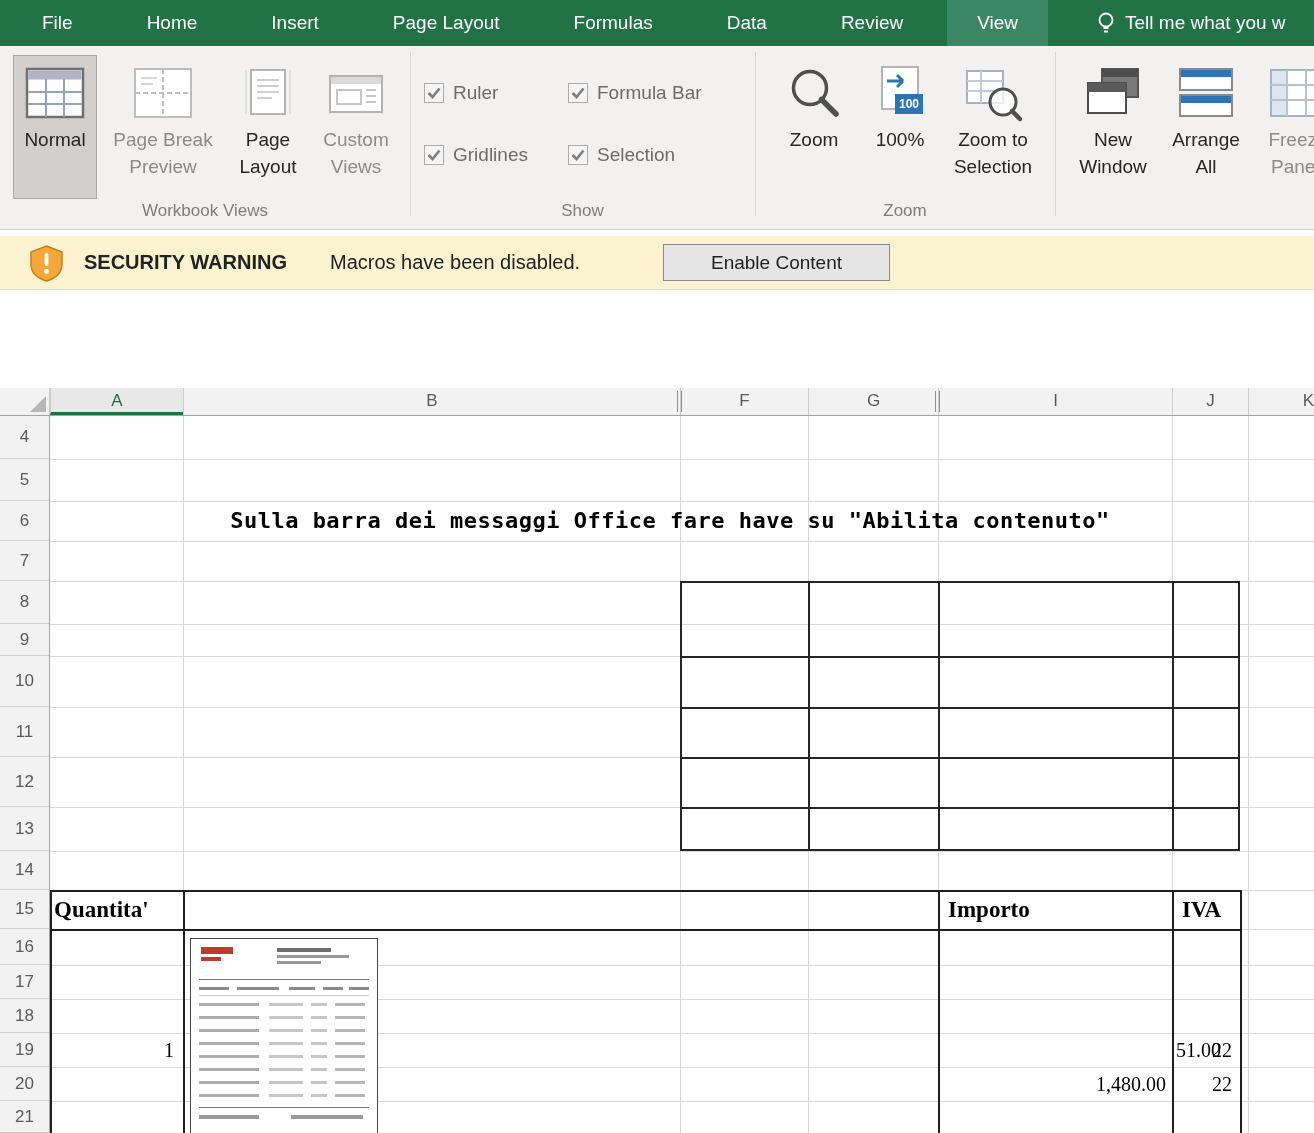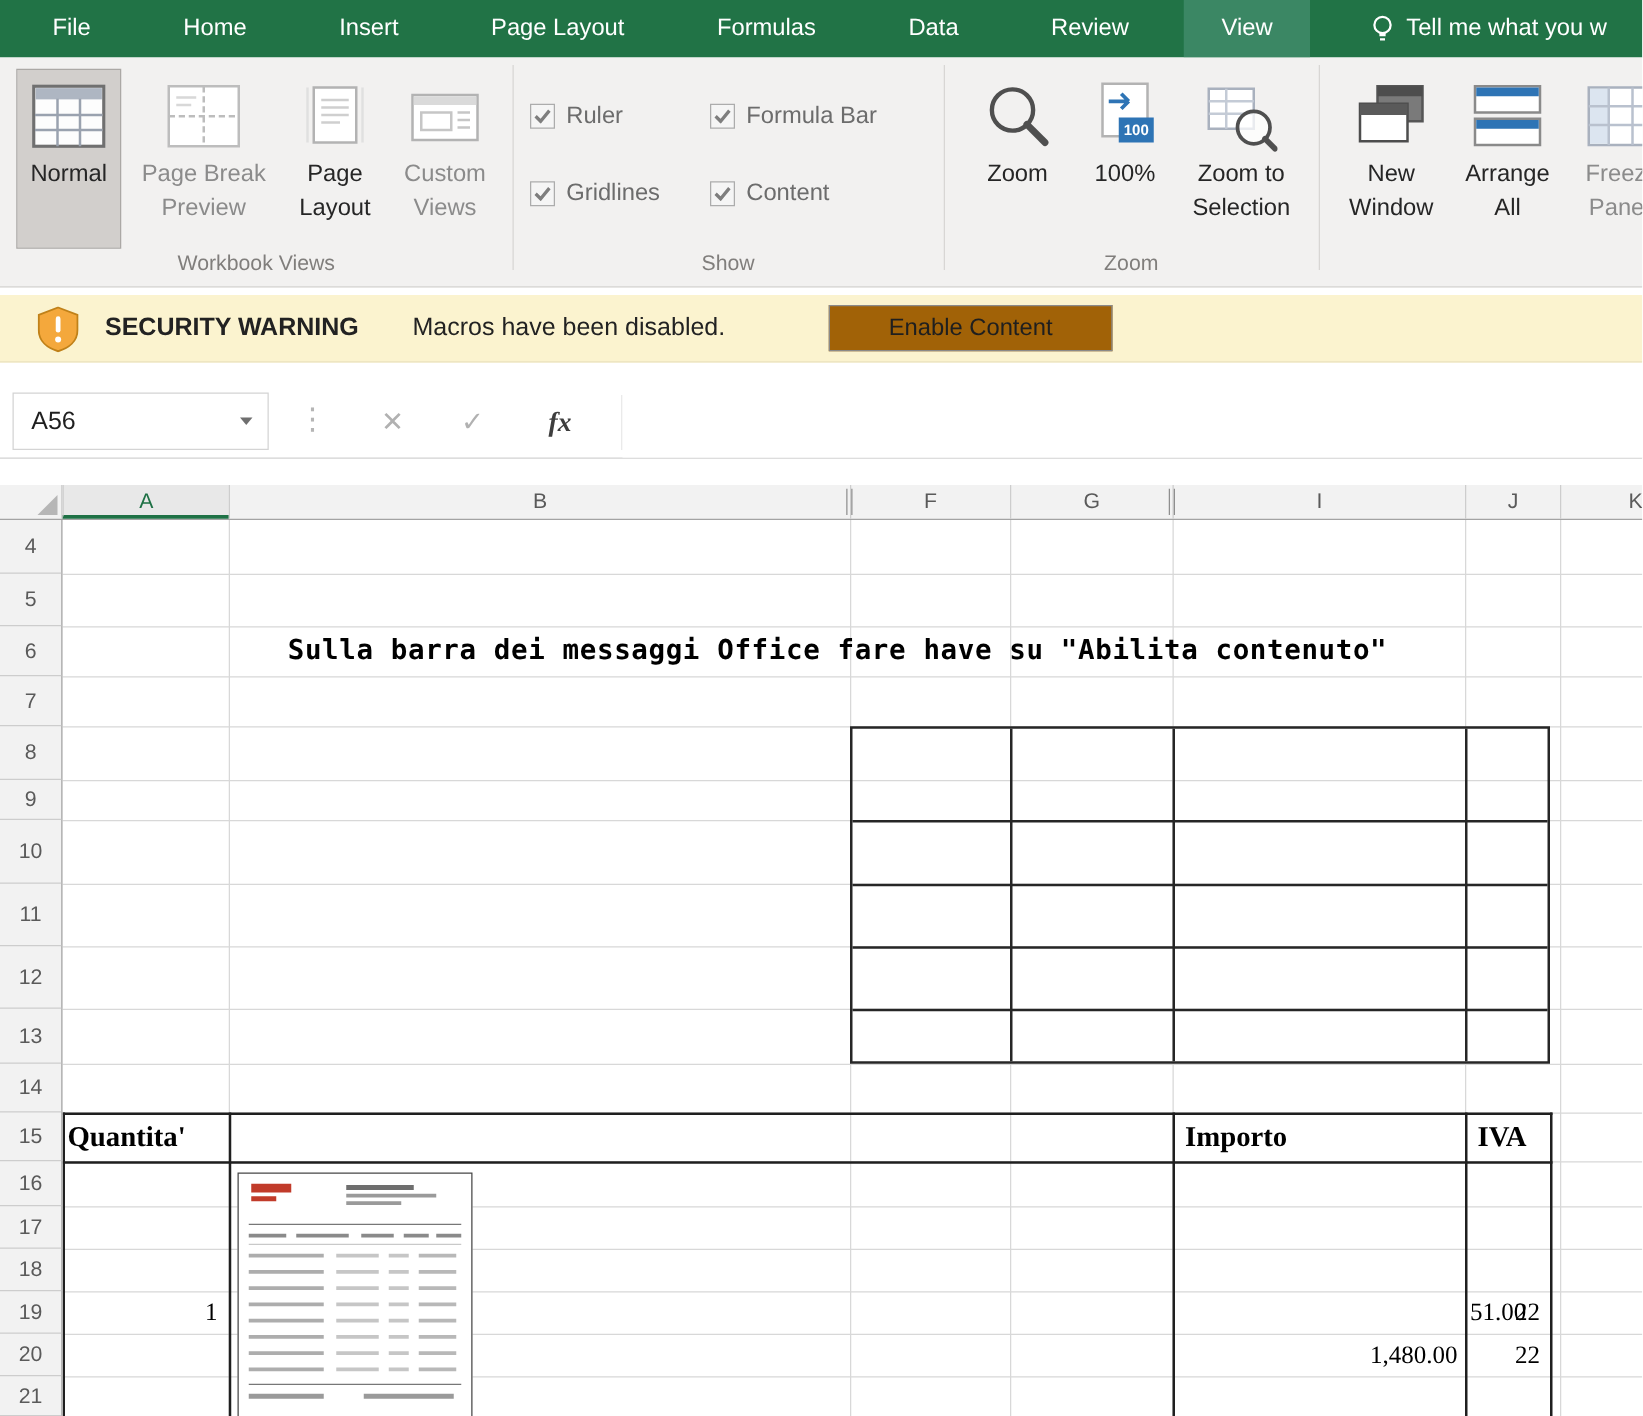--- a/index.html
+++ b/index.html
@@ -24,21 +24,21 @@
   .chk .box{width:20px;height:20px;background:#F5F5F5;border:1px solid #ACACAC;display:flex;align-items:center;justify-content:center;box-sizing:border-box;}
   .glbl{position:absolute;bottom:8px;text-align:center;font-size:17px;color:#807E7C;}
   .gdiv{position:absolute;top:6px;height:164px;width:1px;background:#D8D6D4;}
   .badge100{position:absolute;left:22px;top:34px;width:28px;height:20px;background:#2E74B5;color:#fff;font-size:12px;font-weight:bold;line-height:20px;text-align:center;}
 
   
   .secbar{position:absolute;left:0;top:236px;width:1314px;height:54px;background:#FBF3CF;border-bottom:1px solid #EAE2BE;box-sizing:border-box;}
   .shield{position:absolute;left:30px;top:9px;}
   .sec-title{position:absolute;left:84px;top:0;line-height:53px;font-weight:bold;font-size:20px;color:#222;}
   .sec-msg{position:absolute;left:330px;top:0;line-height:53px;font-size:20px;color:#222;}
-  .sec-btn{position:absolute;left:663px;top:8px;width:227px;height:37px;background:#a16207;border:1px solid #8A8A8A;font-size:19px;color:#1F1F1F;display:flex;align-items:center;justify-content:center;box-sizing:border-box;cursor:pointer;}
+  .sec-btn{position:absolute;left:663px;top:8px;width:227px;height:37px;background:#e5e5e5;border:1px solid #8A8A8A;font-size:19px;color:#1F1F1F;display:flex;align-items:center;justify-content:center;box-sizing:border-box;cursor:pointer;}
 
   
   .fstrip{position:absolute;left:0;top:310px;width:1314px;height:57px;background:#fff;border-bottom:1px solid #D2D2D2;box-sizing:border-box;}
   .namebox{position:absolute;left:10px;top:4px;width:205px;height:46px;border:1px solid #D4D4D4;display:flex;align-items:center;font-size:20px;color:#1F1F1F;box-sizing:border-box;}
   .nbval{padding-left:14px;flex:1;}
   .nbarrow{width:0;height:0;border-left:5px solid transparent;border-right:5px solid transparent;border-top:6px solid #6F6F6F;margin-right:12px;}
   .dots{position:absolute;left:238px;top:0;line-height:52px;font-size:24px;color:#B5B5B5;}
   .fxbtn{position:absolute;top:0;line-height:56px;text-align:center;}
   #btn-cancel{left:292px;width:44px;font-size:22px;color:#B1B1B1;}
   #btn-enter{left:356px;width:44px;font-size:22px;color:#B1B1B1;}
@@ -165,21 +165,21 @@
           </svg>
         </span>
     <span>Gridlines</span>
   </label>
   <label class="chk" style="left:568px;top:98px">
     <span class="box">
           <svg width="14" height="12">
             <path d="M1.5 6 L5.5 10 L12.5 1.5" stroke="#7E7E7E" stroke-width="2.6" fill="none"></path>
           </svg>
         </span>
-    <span>Content</span>
+    <span>Selection</span>
   </label>
 
   <div class="glbl" style="left:410px;width:345px">Show</div>
   <div class="gdiv" style="left:755px"></div>
 
   <div class="rbtn" style="left:770px;width:88px">
     <span class="ricon">
       <svg width="58" height="58">
             <circle cx="25" cy="24" r="16.5" fill="none" stroke="#4F4F4F" stroke-width="3.5"></circle>
             <line x1="36.5" y1="35.5" x2="51" y2="50" stroke="#4F4F4F" stroke-width="5.5" stroke-linecap="round"></line>
@@ -256,32 +256,20 @@
           <path d="M16.5 1 L32 7 V19 C32 28 25 33.5 16.5 36 C8 33.5 1 28 1 19 V7 Z" fill="#F4A83C" stroke="#C08119" stroke-width="1.5"></path>
           <rect x="14.6" y="8" width="3.8" height="13" rx="1.9" fill="#fff"></rect>
           <circle cx="16.5" cy="26.5" r="2.4" fill="#fff"></circle>
         </svg>
   </span>
   <span class="sec-title">SECURITY WARNING</span>
   <span class="sec-msg">Macros have been disabled.</span>
   <button class="sec-btn">Enable Content</button>
 </div>
 
-<div class="fstrip">
-  <div class="namebox">
-    <span class="nbval">A56</span>
-    <span class="nbarrow"></span>
-  </div>
-  <span class="dots">⋮</span>
-  <span class="fxbtn" id="btn-cancel">✕</span>
-  <span class="fxbtn" id="btn-enter">✓</span>
-  <span class="fxbtn" id="btn-fx">fx</span>
-  <span class="fvline"></span>
-  <div class="finput"></div>
-</div>
 
 <div class="grid">
 
   <div class="ghead">
     <div class="corner">
       <div class="tri"></div>
     </div>
   <div class="colcell cur" style="left: 50px; width: 133px;">A</div>
         <div class="colcell" style="left: 183px; width: 497px;">B</div>
         <div class="colcell" style="left: 680px; width: 128px;">F</div>

